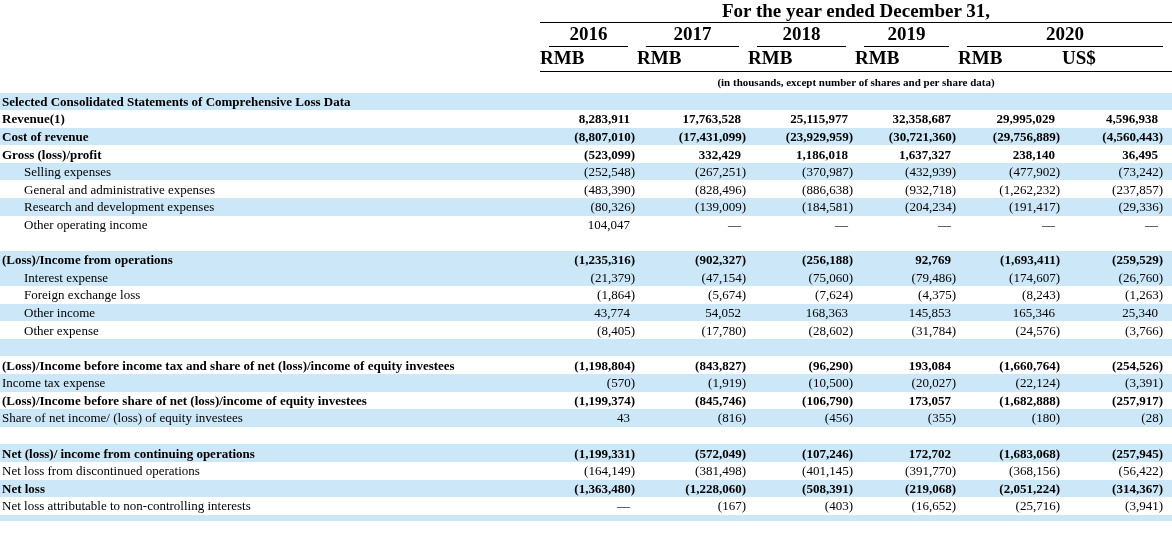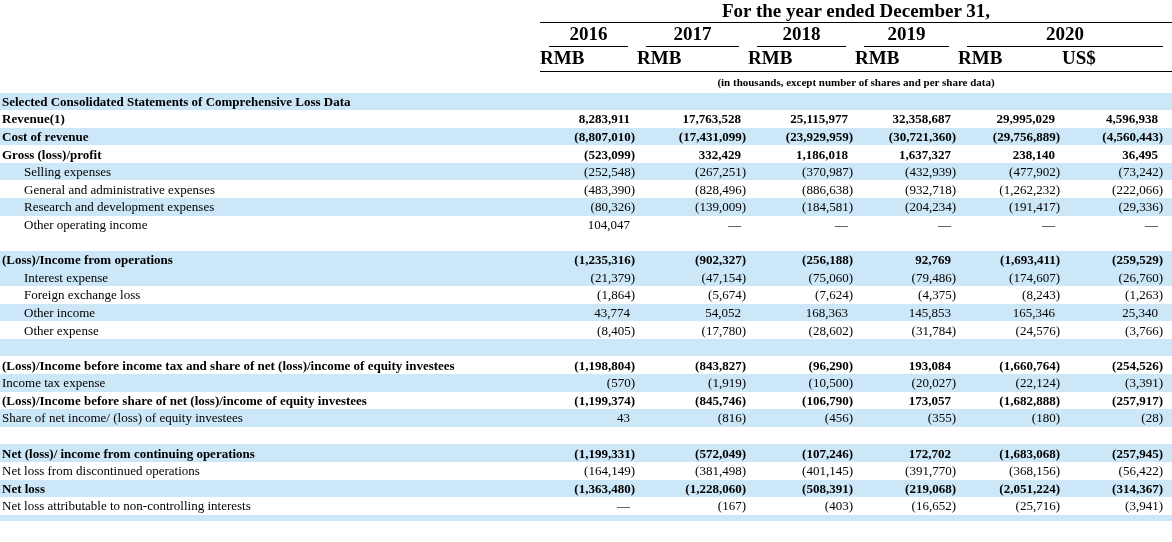--- a/index.html
+++ b/index.html
@@ -164,21 +164,21 @@
           <td class="value">(477,902)</td>
           <td class="value">(73,242)</td>
         </tr>
         <tr class="">
           <td class="label indent">General and administrative expenses</td>
           <td class="value">(483,390)</td>
           <td class="value">(828,496)</td>
           <td class="value">(886,638)</td>
           <td class="value">(932,718)</td>
           <td class="value">(1,262,232)</td>
-          <td class="value">(222,066)</td>
+          <td class="value">(237,857)</td>
         </tr>
         <tr class="shaded">
           <td class="label indent">Research and development expenses</td>
           <td class="value">(80,326)</td>
           <td class="value">(139,009)</td>
           <td class="value">(184,581)</td>
           <td class="value">(204,234)</td>
           <td class="value">(191,417)</td>
           <td class="value">(29,336)</td>
         </tr>

